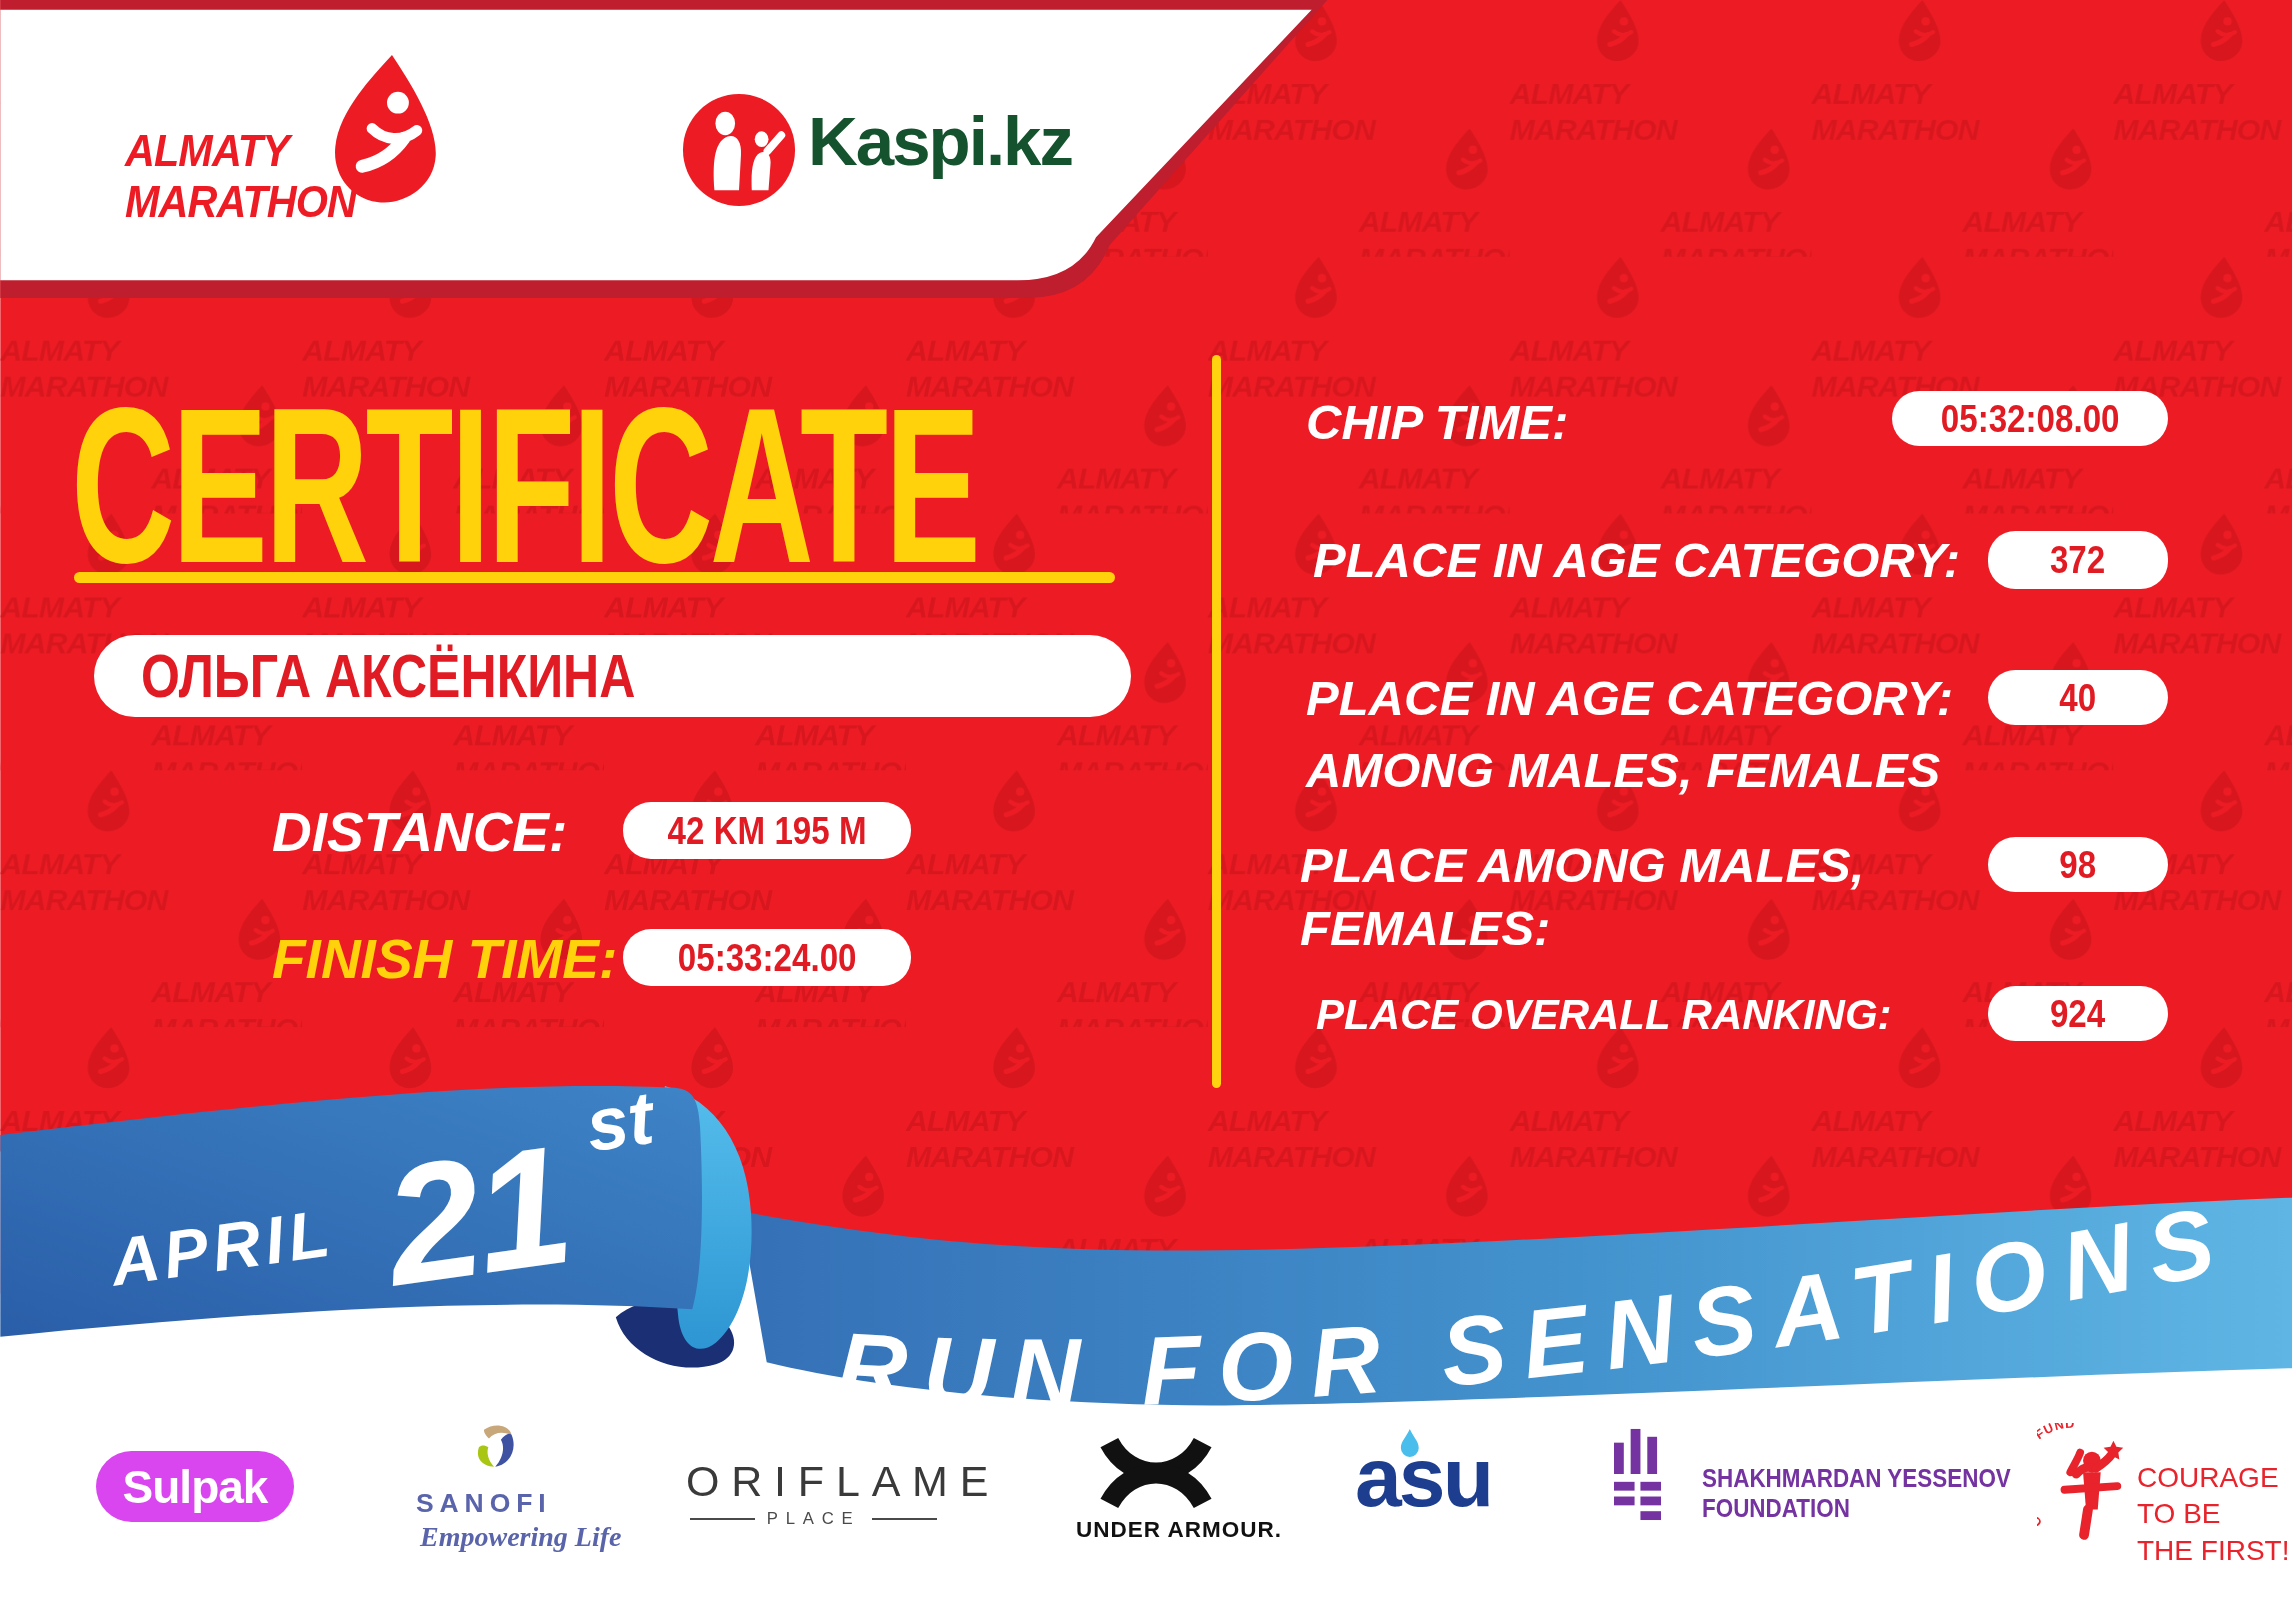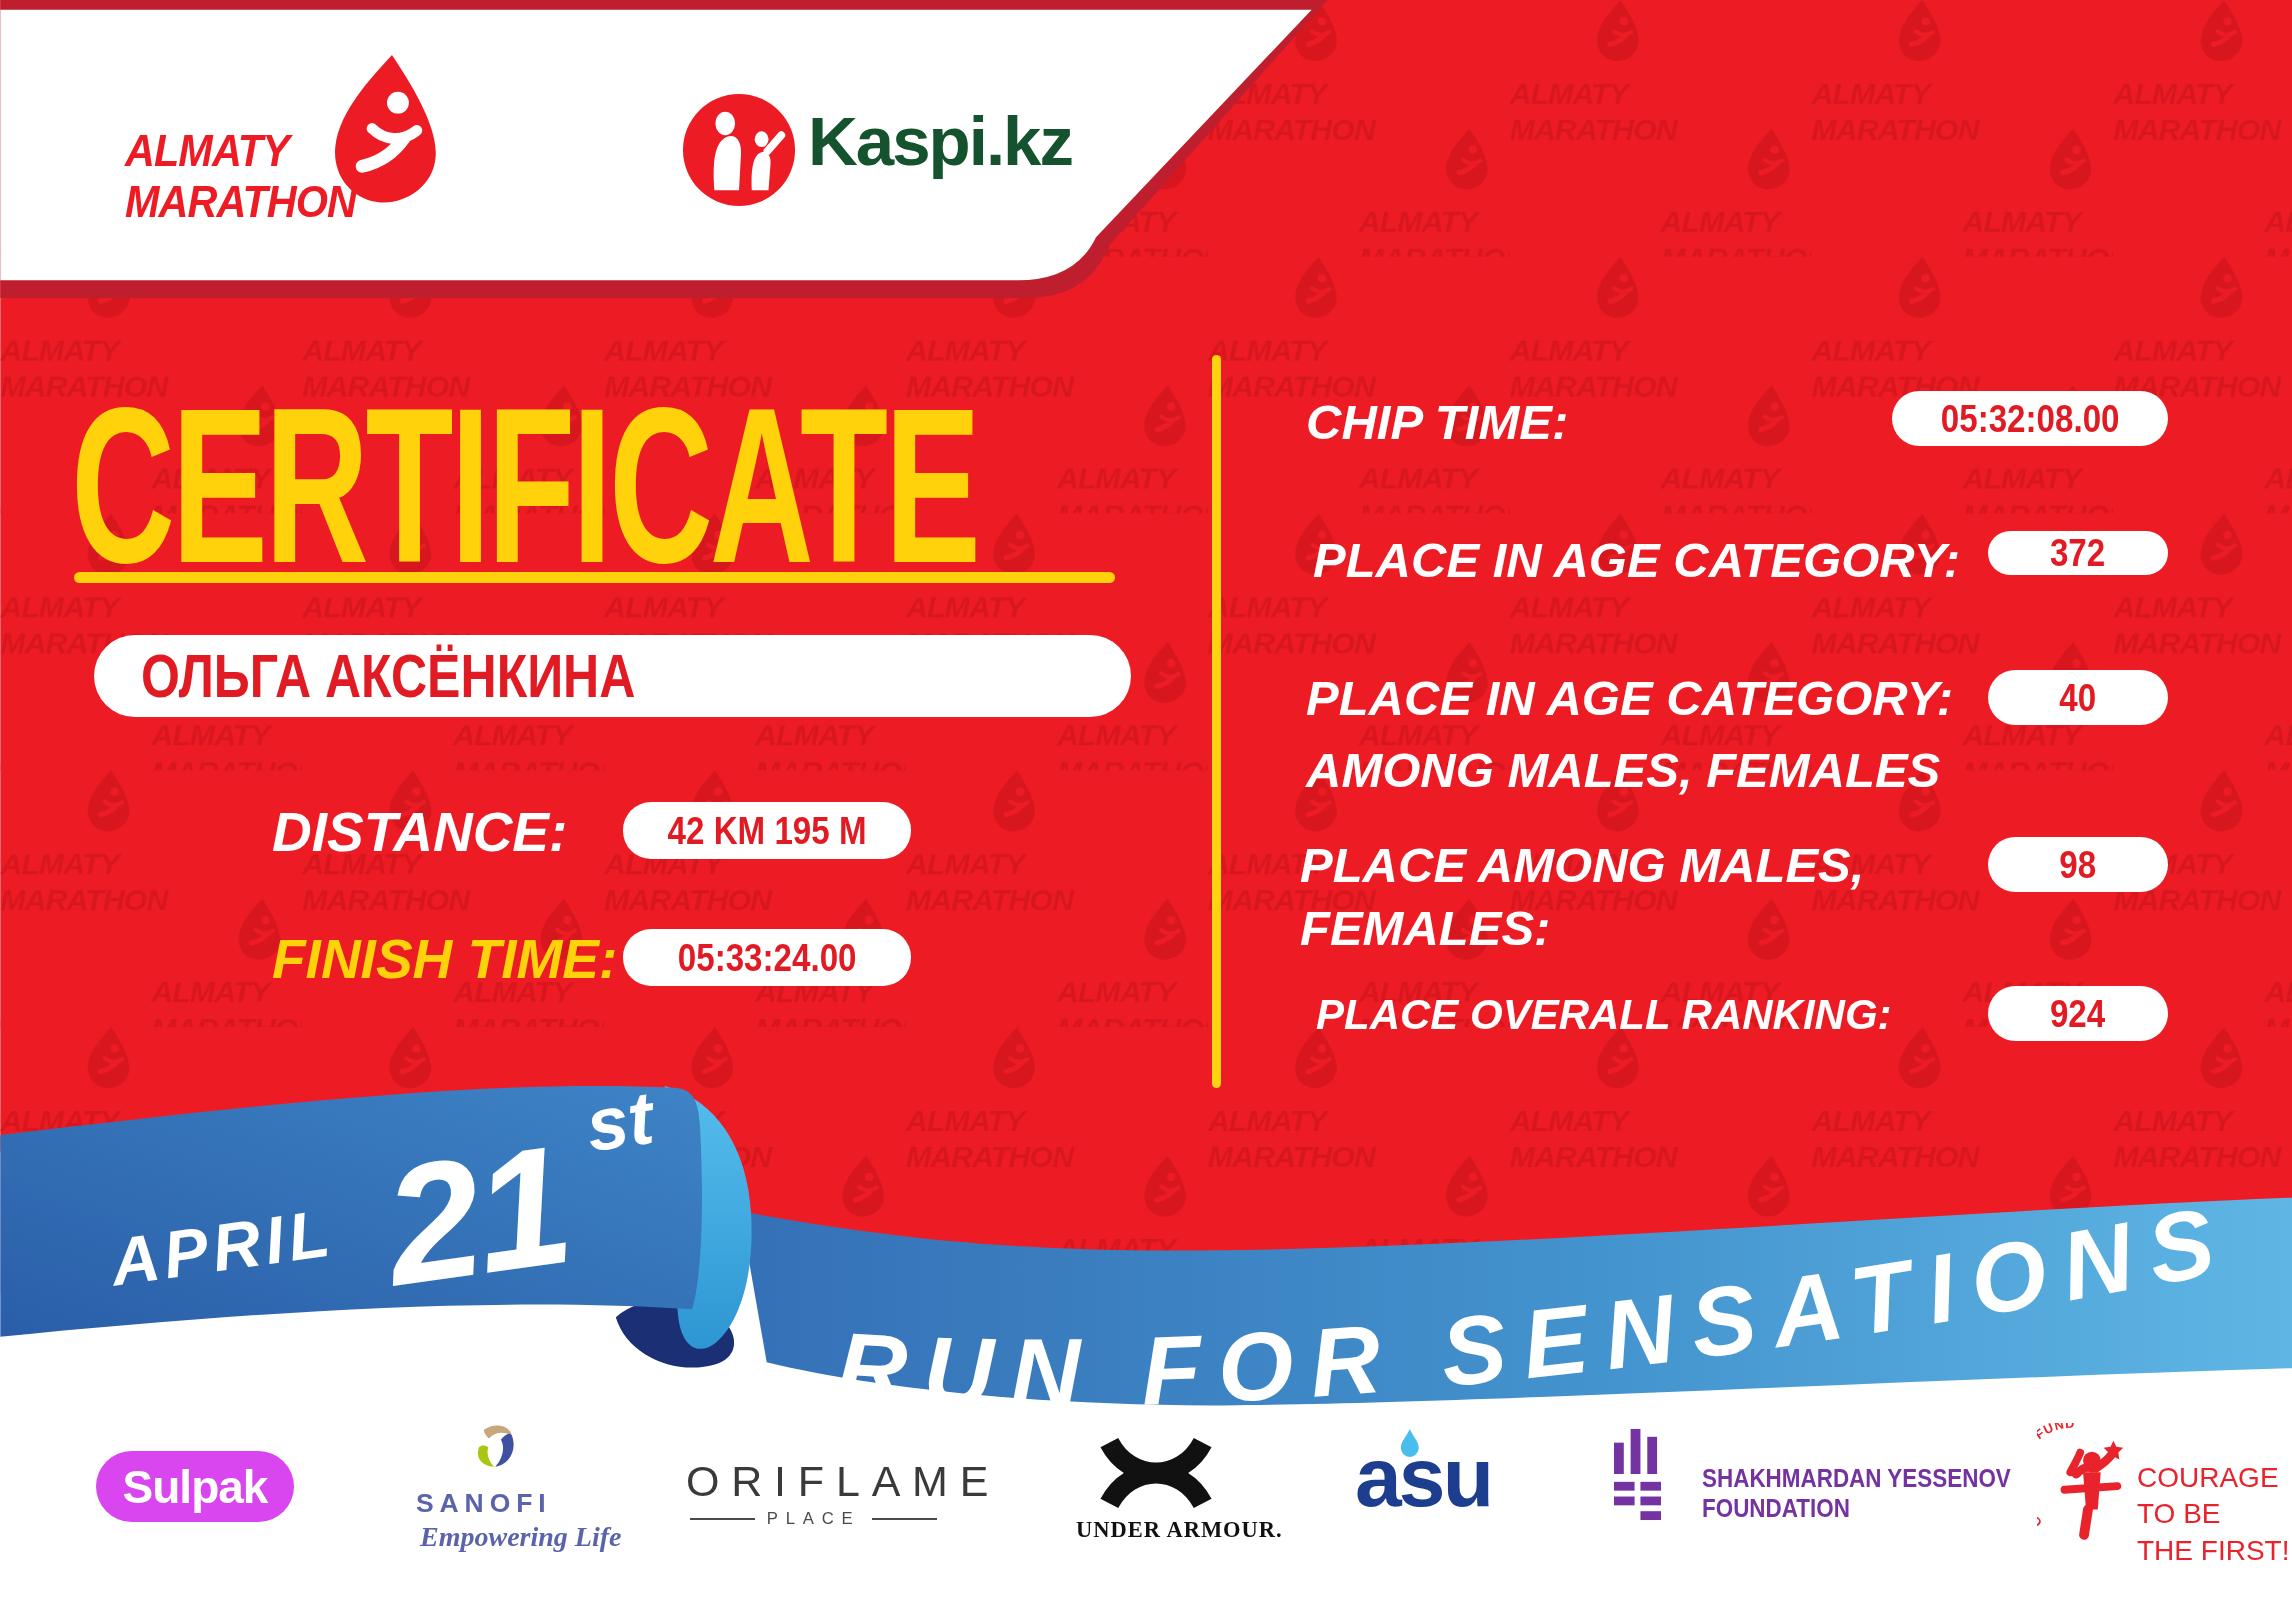--- a/index.html
+++ b/index.html
@@ -29,21 +29,21 @@
   .sulpak{position:absolute;background:#d946ef;border-radius:39px;display:flex;
           align-items:center;justify-content:center;}
   .sulpak span{color:#fff;font-weight:900;font-size:46px;letter-spacing:-1px;}
   .sanofi-name{color:#5A64AB;font-weight:700;font-size:26.5px;letter-spacing:5.9px;}
   .sanofi-tag{color:#5A64AB;font-family:"Liberation Serif",serif;font-style:italic;
               font-weight:700;font-size:28px;}
   .oriflame{color:#3A3A3A;font-weight:400;font-size:43px;letter-spacing:11.8px;}
   .ori-sub{display:flex;align-items:center;gap:11.8px;color:#4a4a4a;}
   .ori-sub .ln{width:65px;height:2px;background:#4a4a4a;}
   .ori-sub span{font-size:16.7px;letter-spacing:7.8px;font-weight:400;}
-  .ua-word{color:#111;font-weight:900;font-size:22.5px;letter-spacing:1px;font-family:Liberation Serif, serif;}
+  .ua-word{color:#111;font-weight:900;font-size:22.5px;letter-spacing:1px;}
   .asu-word{color:#1D3D8F;font-weight:700;font-size:84px;letter-spacing:-2.9px;}
   .yes-line{color:#7433A0;font-weight:900;font-size:25.5px;transform:scaleX(.88);
             transform-origin:0 0;white-space:nowrap;}
   .courage{color:#E8232B;font-weight:500;font-size:28px;line-height:1.3;}
 </style>
 </head>
 <body>
 
 <div id="stage">
 
@@ -147,21 +147,21 @@
   </div>
 
   <div class="divider" style="left:1212px;top:355px;width:8.8px;height:733px;"></div>
 
   <div class="lbl" style="left:1306px;top:396px;font-size:49px;">CHIP TIME:</div>
   <div class="pill" style="left:1892px;top:391px;width:276px;height:55px;border-radius:27.4px;">
     <span style="font-size:39px;">05:32:08.00</span>
   </div>
 
   <div class="lbl" style="left:1313px;top:534px;font-size:49px;">PLACE IN AGE CATEGORY:</div>
-  <div class="pill" style="left:1988px;top:531px;width:180px;height:44px;border-radius:27.4px;">
+  <div class="pill" style="left:1988px;top:531px;width:180px;height:58px;border-radius:27.4px;">
     <span style="font-size:39px;">372</span>
   </div>
 
   <div class="lbl" style="left:1306px;top:672px;font-size:49px;">PLACE IN AGE CATEGORY:</div>
   <div class="lbl" style="left:1306px;top:744px;font-size:49px;">AMONG MALES, FEMALES</div>
   <div class="pill" style="left:1988px;top:670px;width:180px;height:55px;border-radius:27.4px;">
     <span style="font-size:39px;">40</span>
   </div>
 
   <div class="lbl" style="left:1300px;top:839px;font-size:49px;">PLACE AMONG MALES,</div>

